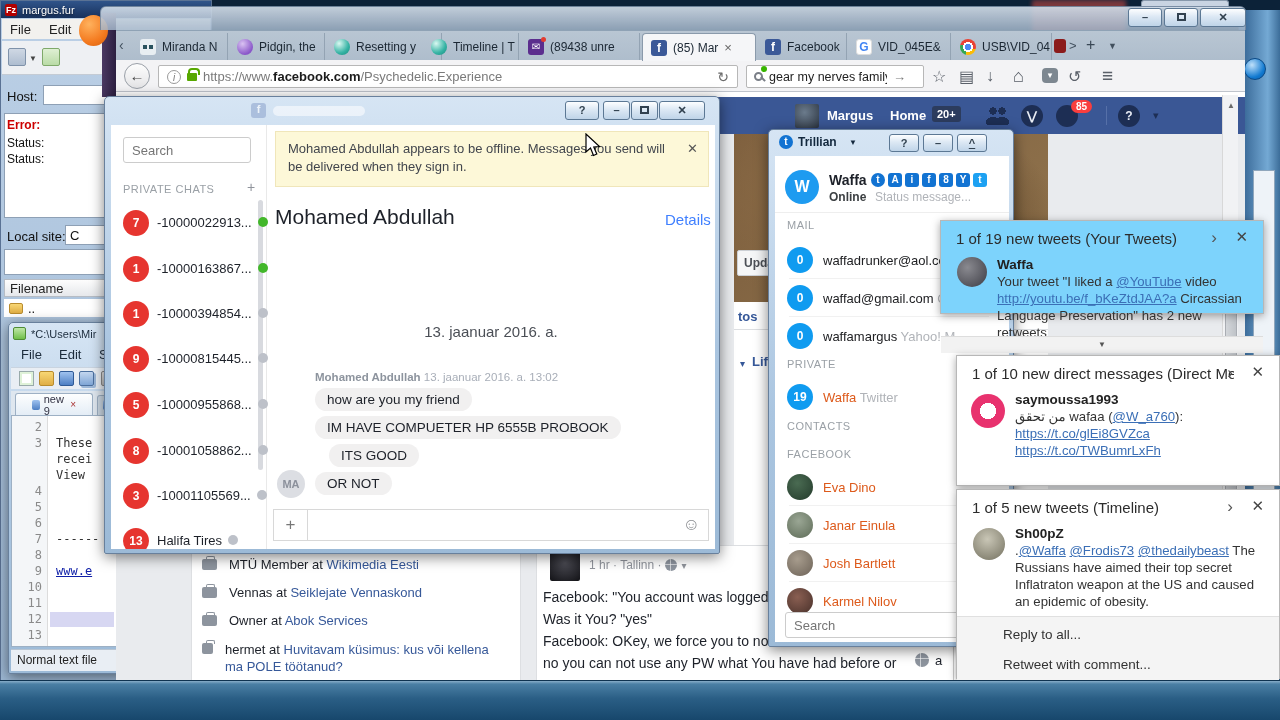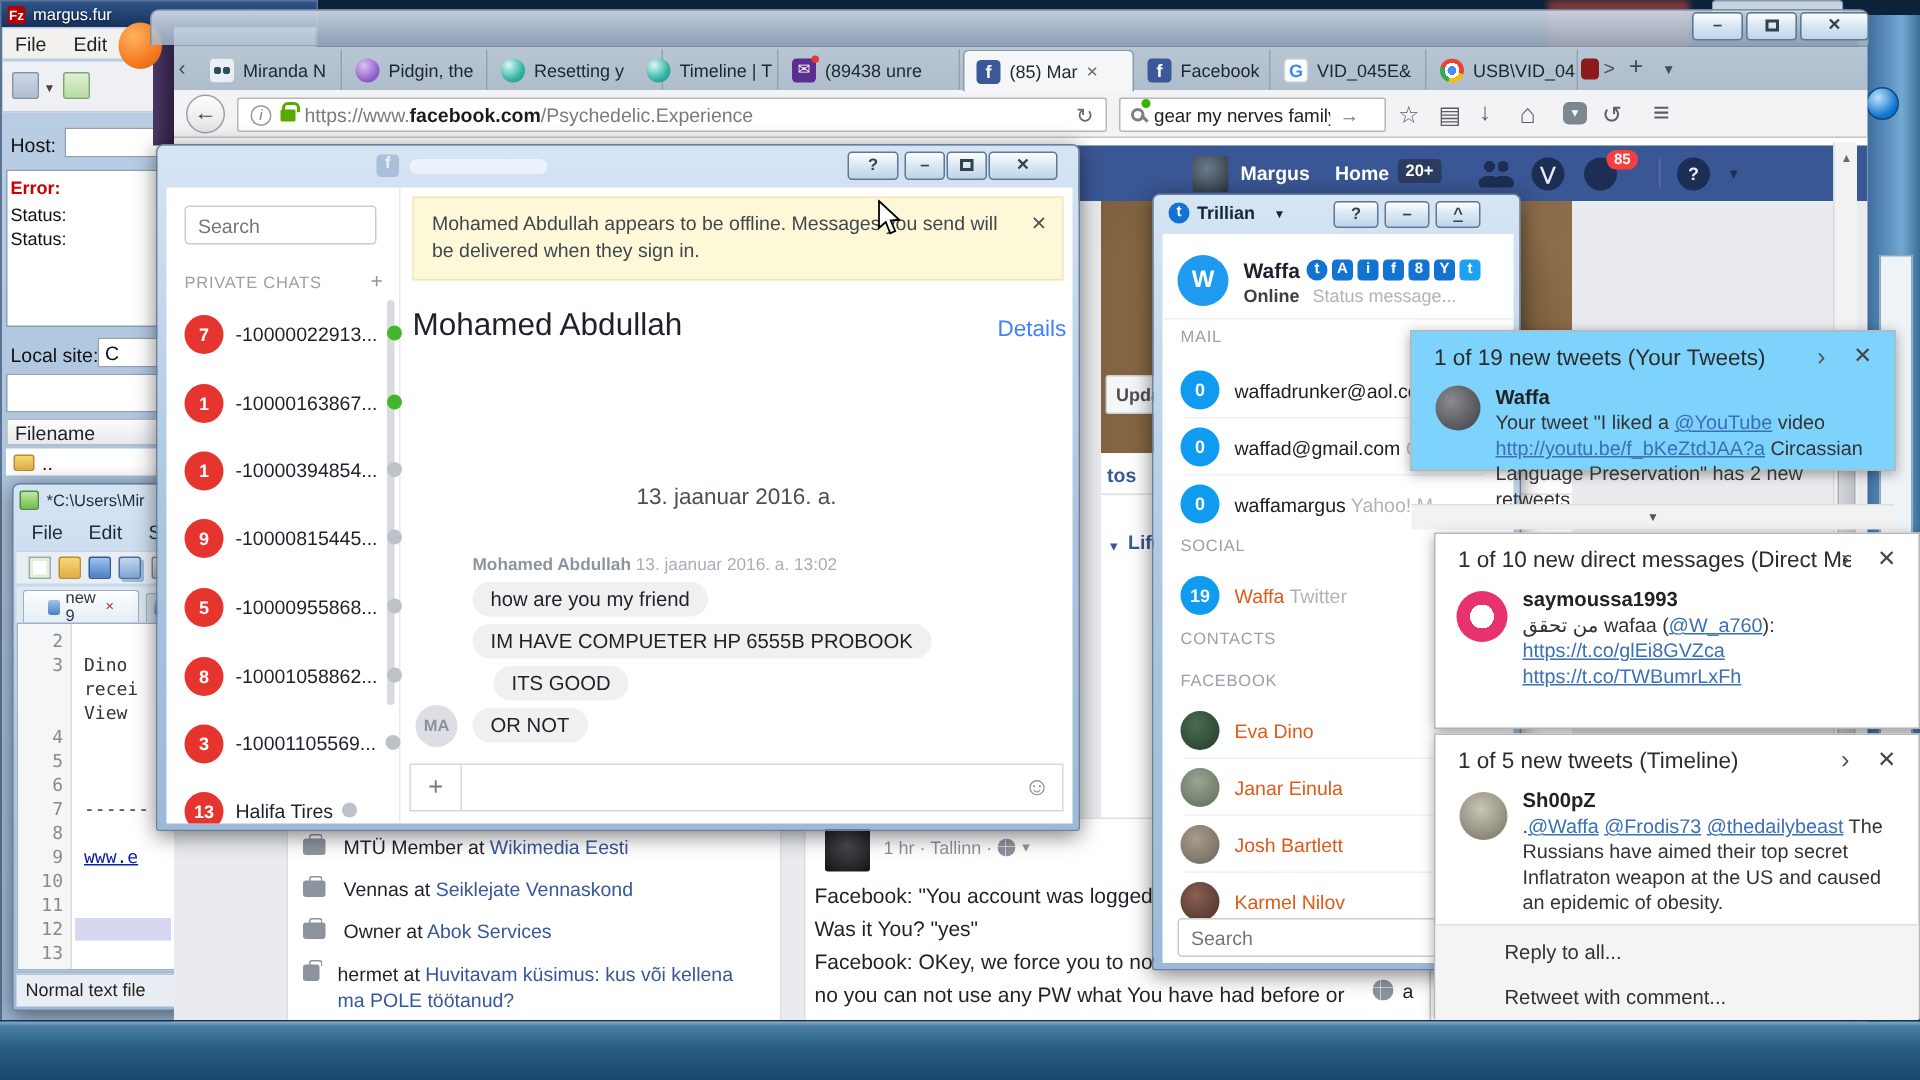--- a/index.html
+++ b/index.html
@@ -122,21 +122,21 @@
       <span class="abs" style="left:0;top:84px;width:30px;text-align:right;color:#8a8a8a">5</span>
       <span class="abs" style="left:0;top:100px;width:30px;text-align:right;color:#8a8a8a">6</span>
       <span class="abs" style="left:0;top:116px;width:30px;text-align:right;color:#8a8a8a">7</span>
       <span class="abs" style="left:0;top:132px;width:30px;text-align:right;color:#8a8a8a">8</span>
       <span class="abs" style="left:0;top:148px;width:30px;text-align:right;color:#8a8a8a">9</span>
       <span class="abs" style="left:0;top:164px;width:30px;text-align:right;color:#8a8a8a">10</span>
       <span class="abs" style="left:0;top:180px;width:30px;text-align:right;color:#8a8a8a">11</span>
       <span class="abs" style="left:0;top:196px;width:30px;text-align:right;color:#8a8a8a">12</span>
       <span class="abs" style="left:0;top:212px;width:30px;text-align:right;color:#8a8a8a">13</span>
 
-      <span class="abs" style="left:44px;top:20px;color:#333">Dino</span>
+      <span class="abs" style="left:44px;top:20px;color:#333">These</span>
       <span class="abs" style="left:44px;top:36px;color:#333">recei</span>
       <span class="abs" style="left:44px;top:52px;color:#333">View</span>
       <span class="abs" style="left:44px;top:116px;color:#333">------</span>
       <span class="abs" style="left:44px;top:148px;color:#1020a8;text-decoration:underline">www.e</span>
       <div class="abs" style="left:38px;top:196px;width:64px;height:15px;background:#d7d7f2"></div>
     </div>
     <div class="abs" style="left:2px;top:326px;width:484px;height:22px;background:#e9eef4;border-top:1px solid #b7c4d2;padding:3px 6px;font-size:12px;color:#222">Normal text file</div>
   </div>
 
   <div class="abs" style="left:102px;top:13px;width:14px;height:84px;background:linear-gradient(90deg,#4a3862,#2c1f40);z-index:25"></div>
@@ -379,21 +379,21 @@
         </div>
       <div class="trow" style="top:123px">
           <span class="bluebadge abs" style="left:12px;top:6px">0</span>
           <span class="abs" style="left:48px;top:12px;white-space:nowrap"><span class="tname">waffad@gmail.com</span> <span class="tservice">G...</span></span>
           <span class="abs" style="left:14px;top:37px;width:200px;height:1px;background:#f1f1f1"></span>
         </div>
       <div class="trow" style="top:161px">
           <span class="bluebadge abs" style="left:12px;top:6px">0</span>
           <span class="abs" style="left:48px;top:12px;white-space:nowrap"><span class="tname">waffamargus</span> <span class="tservice">Yahoo! M...</span></span>
         </div>
-      <span class="abs seclabel" style="left:12px;top:202px">SOCIAL</span>
+      <span class="abs seclabel" style="left:12px;top:202px">PRIVATE</span>
       <div class="trow" style="top:222px">
           <span class="bluebadge abs" style="left:12px;top:6px">19</span>
           <span class="abs" style="left:48px;top:12px;white-space:nowrap"><span class="cname">Waffa</span> <span class="tservice">Twitter</span></span>
         </div>
       <span class="abs seclabel" style="left:12px;top:264px">CONTACTS</span>
       <span class="abs seclabel" style="left:12px;top:292px">FACEBOOK</span>
       <div class="trow" style="top:312px">
           <span class="abs" style="left:12px;top:6px;width:26px;height:26px;border-radius:50%;background:radial-gradient(circle at 40% 35%,#4a6b52,#233a2b)"></span>
           <span class="cname abs" style="left:48px;top:12px">Eva Dino</span>
           <span class="abs" style="left:14px;top:37px;width:200px;height:1px;background:#f1f1f1"></span>

